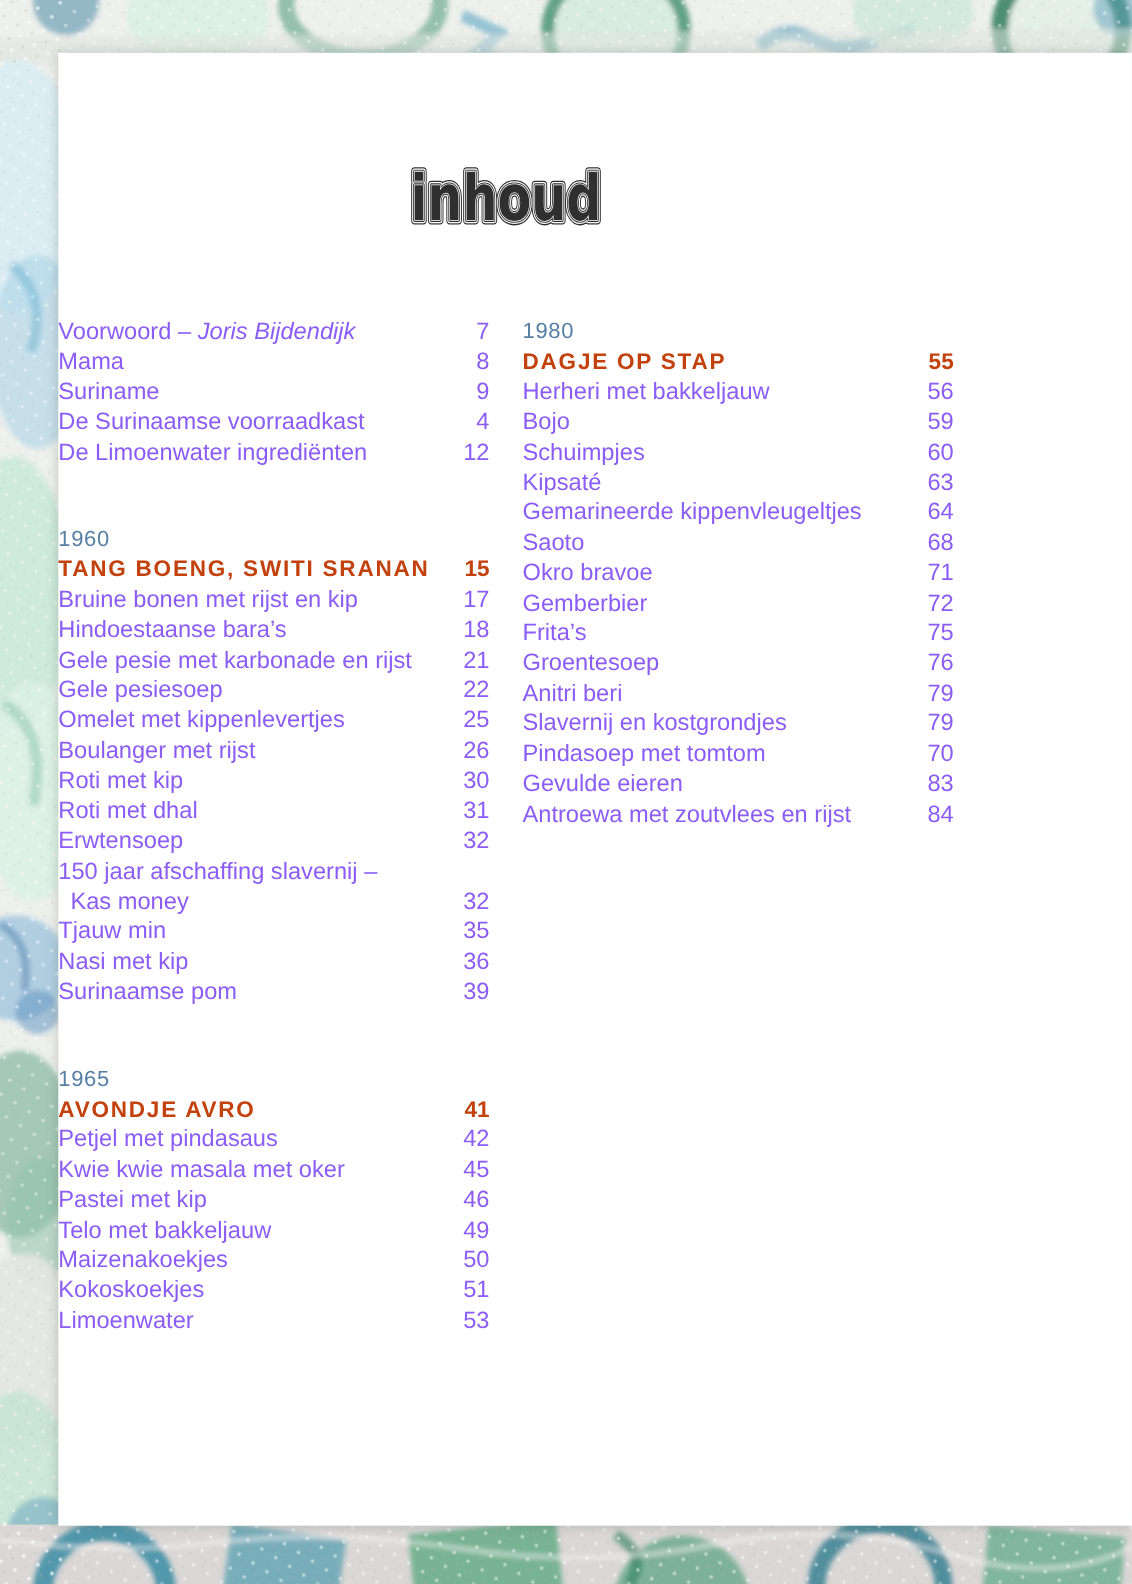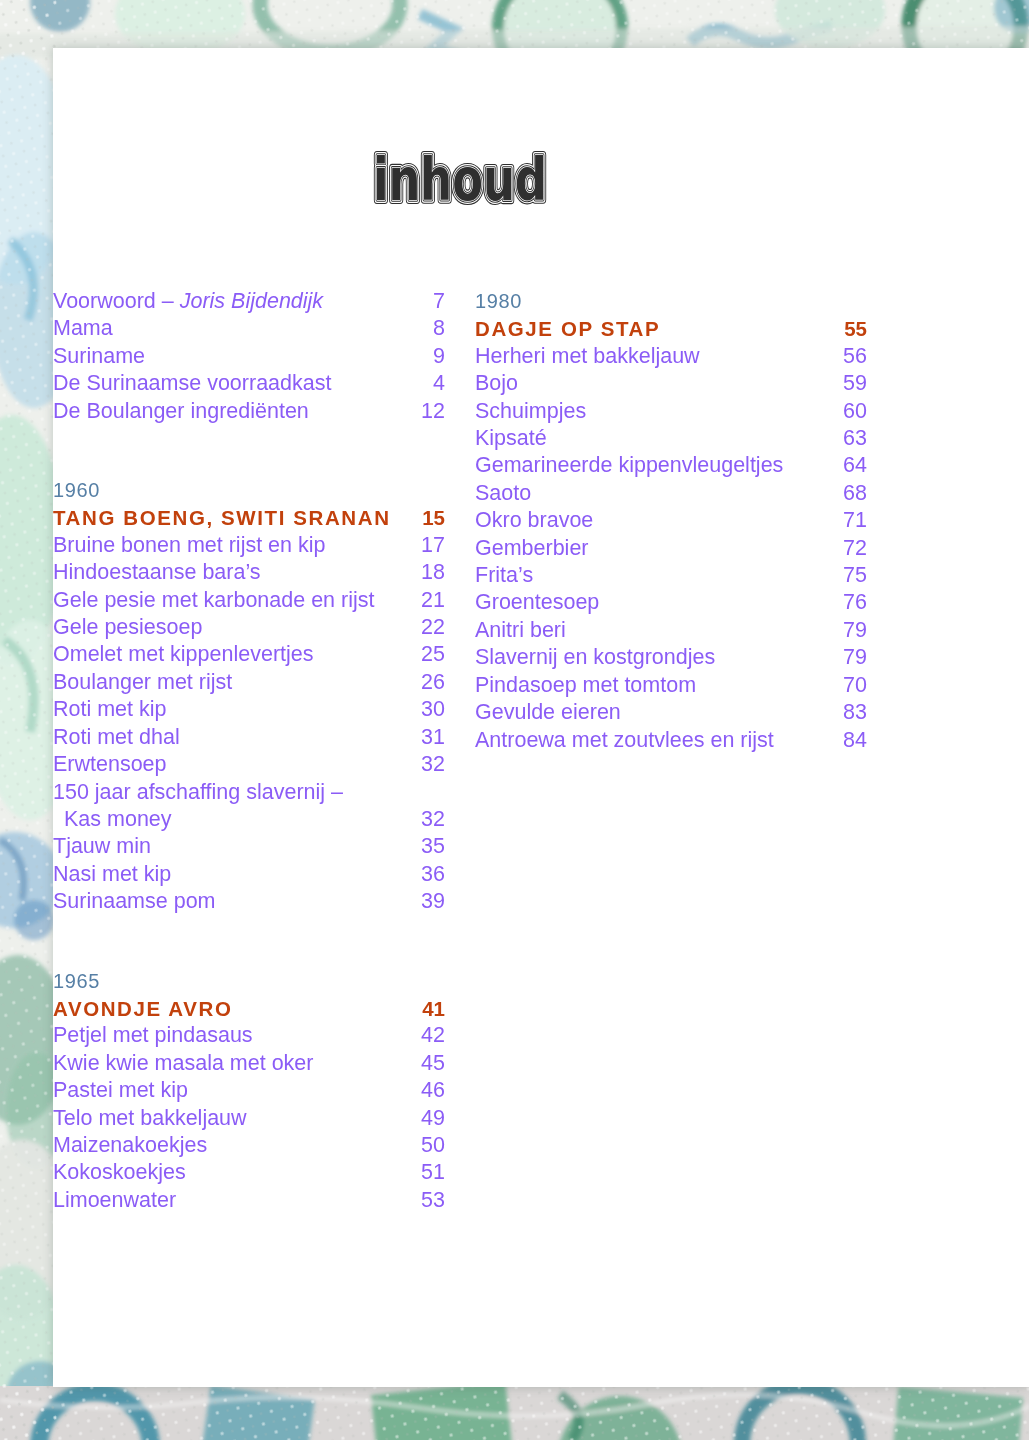--- a/index.html
+++ b/index.html
@@ -127,21 +127,21 @@
             </div>
             <div class="row">
               <span class="lbl">Suriname</span>
               <span class="num">9</span>
             </div>
             <div class="row">
               <span class="lbl">De Surinaamse voorraadkast</span>
               <span class="num">4</span>
             </div>
             <div class="row">
-              <span class="lbl">De Boulanger ingrediënten</span>
+              <span class="lbl">De Limoenwater ingrediënten</span>
               <span class="num">12</span>
             </div>
           </div>
           <div class="section">
             <div class="row year">1960</div>
             <div class="row head">
               <span class="lbl">TANG BOENG, SWITI SRANAN</span>
               <span class="num">15</span>
             </div>
             <div class="row">

